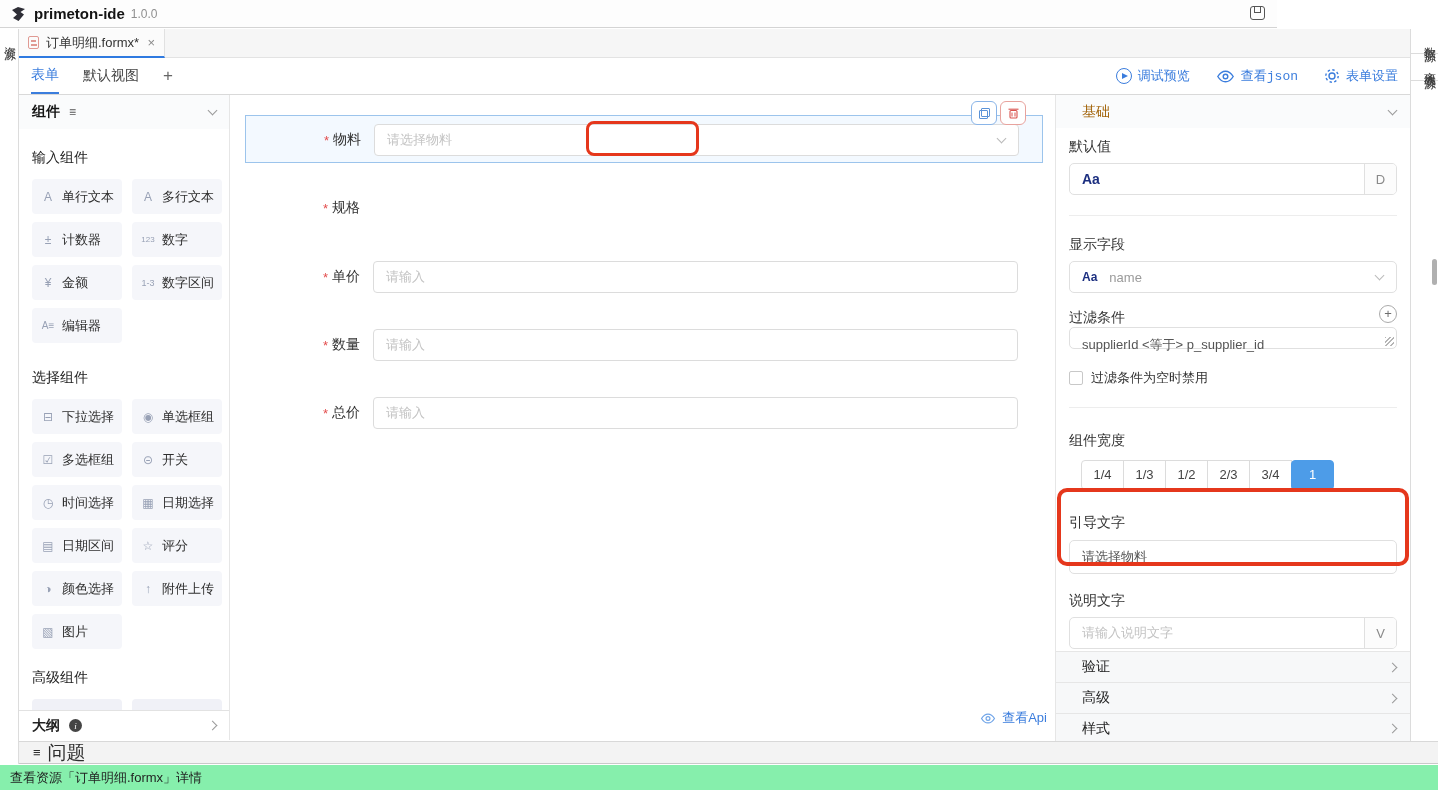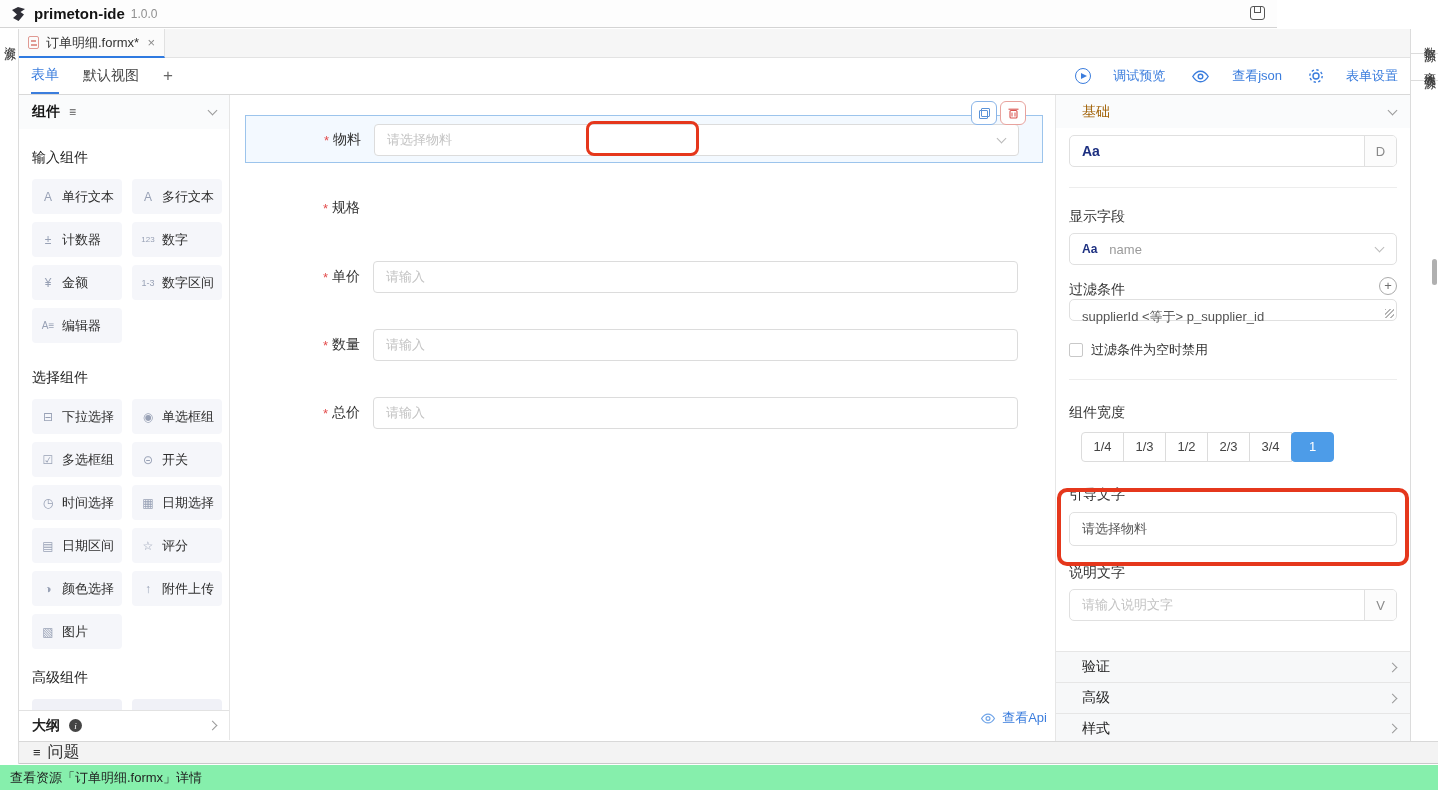--- a/index.html
+++ b/index.html
@@ -35,21 +35,21 @@
   .etab-title { margin-left:7px; color:#333; }
   .etab-close { margin-left:auto; color:#8a8a8a; font-size:13px; }
 
   
   .viewtabs { position:absolute; left:19px; top:58px; width:1391px; height:37px; background:#fff;
               border-bottom:1px solid #d9d9d9; display:flex; align-items:center; padding-left:12px; }
   .vtab { height:100%; display:flex; align-items:center; margin-right:24px; font-size:14px; color:#444; }
   .vtab.active { color:#3b7ddd; border-bottom:2px solid #3b7ddd; }
   .vtab-add { font-size:17px; color:#666; }
   .topactions { margin-left:auto; display:flex; align-items:center; gap:10px; padding-right:12px; color:#3b7ddd; }
-  .ta-item { display:flex; align-items:center; gap:22px; margin-left:16px; }
+  .ta-item { display:flex; align-items:center; gap:6px; margin-left:16px;font-family:Liberation Mono, monospace; }
   .play-ic { width:16px; height:16px; border:1.3px solid #3b7ddd; border-radius:50%; position:relative; }
   .play-ic::before { content:""; position:absolute; left:5px; top:4px; width:0; height:0;
                      border-left:6px solid #3b7ddd; border-top:3.5px solid transparent; border-bottom:3.5px solid transparent; }
 
   
   .palette { position:absolute; left:19px; top:95px; width:211px; height:645px; background:#fff;
              border-right:1px solid #e6e6e6; overflow:hidden; }
   .pal-head { height:34px; background:#fafbfc; display:flex; align-items:center; padding:0 13px; }
   .pal-head-title { font-size:14px; font-weight:600; color:#141414; }
   .pal-head-menu { margin-left:9px; color:#555; font-size:12px; }
@@ -134,21 +134,21 @@
   .acc { position:absolute; left:0; top:556px; width:100%; }
   .acc-row { height:31px; background:#f7f8f9; border-top:1px solid #e6e6e6; display:flex; align-items:center;
              padding:0 14px 0 26px; }
   .acc-row:last-child { border-bottom:1px solid #e6e6e6; }
   .acc-lb { font-size:14px; color:#1f1f1f; }
 
   
   .problems { position:absolute; left:19px; top:741px; width:1419px; height:23px; background:#f3f3f3;
               border-top:1px solid #d8d8d8; border-bottom:1px solid #c9c9c9; display:flex; align-items:center; padding-left:14px; }
   .problems .ic { font-size:13px; color:#2e2e2e; margin-right:7px; }
-  .problems .lb { font-size:16px; color:#2e2e2e; }
+  .problems .lb { font-size:19px; color:#2e2e2e; }
   .statusbar { position:absolute; left:0; top:765px; width:1438px; height:25px; background:#86efac;
                display:flex; align-items:center; padding-left:10px; font-size:13px; color:#1f1f1f; }
 </style>
 </head>
 <body>
 
 <div id="app">
 
   <div class="topbar">
     <svg width="17" height="16" viewBox="0 0 17 16">
@@ -377,20 +377,21 @@
       <span>查看Api</span>
     </div>
   </div>
 
   <div class="inspector">
     <div class="insp-head">
       <span class="insp-head-title">基础</span>
       <span class="chev down push-right"></span>
     </div>
     <div class="insp-body">
+      <div class="fld-lb mt10">默认值</div>
       <div class="ibox mt7">
         <span class="val-strong">Aa</span>
         <span class="suffix">D</span>
       </div>
       <div class="divider"></div>
 
       <div class="fld-lb mt20">显示字段</div>
       <div class="ibox mt7">
         <span class="prefix-aa">Aa</span>
         <span class="val-gray">name</span>

